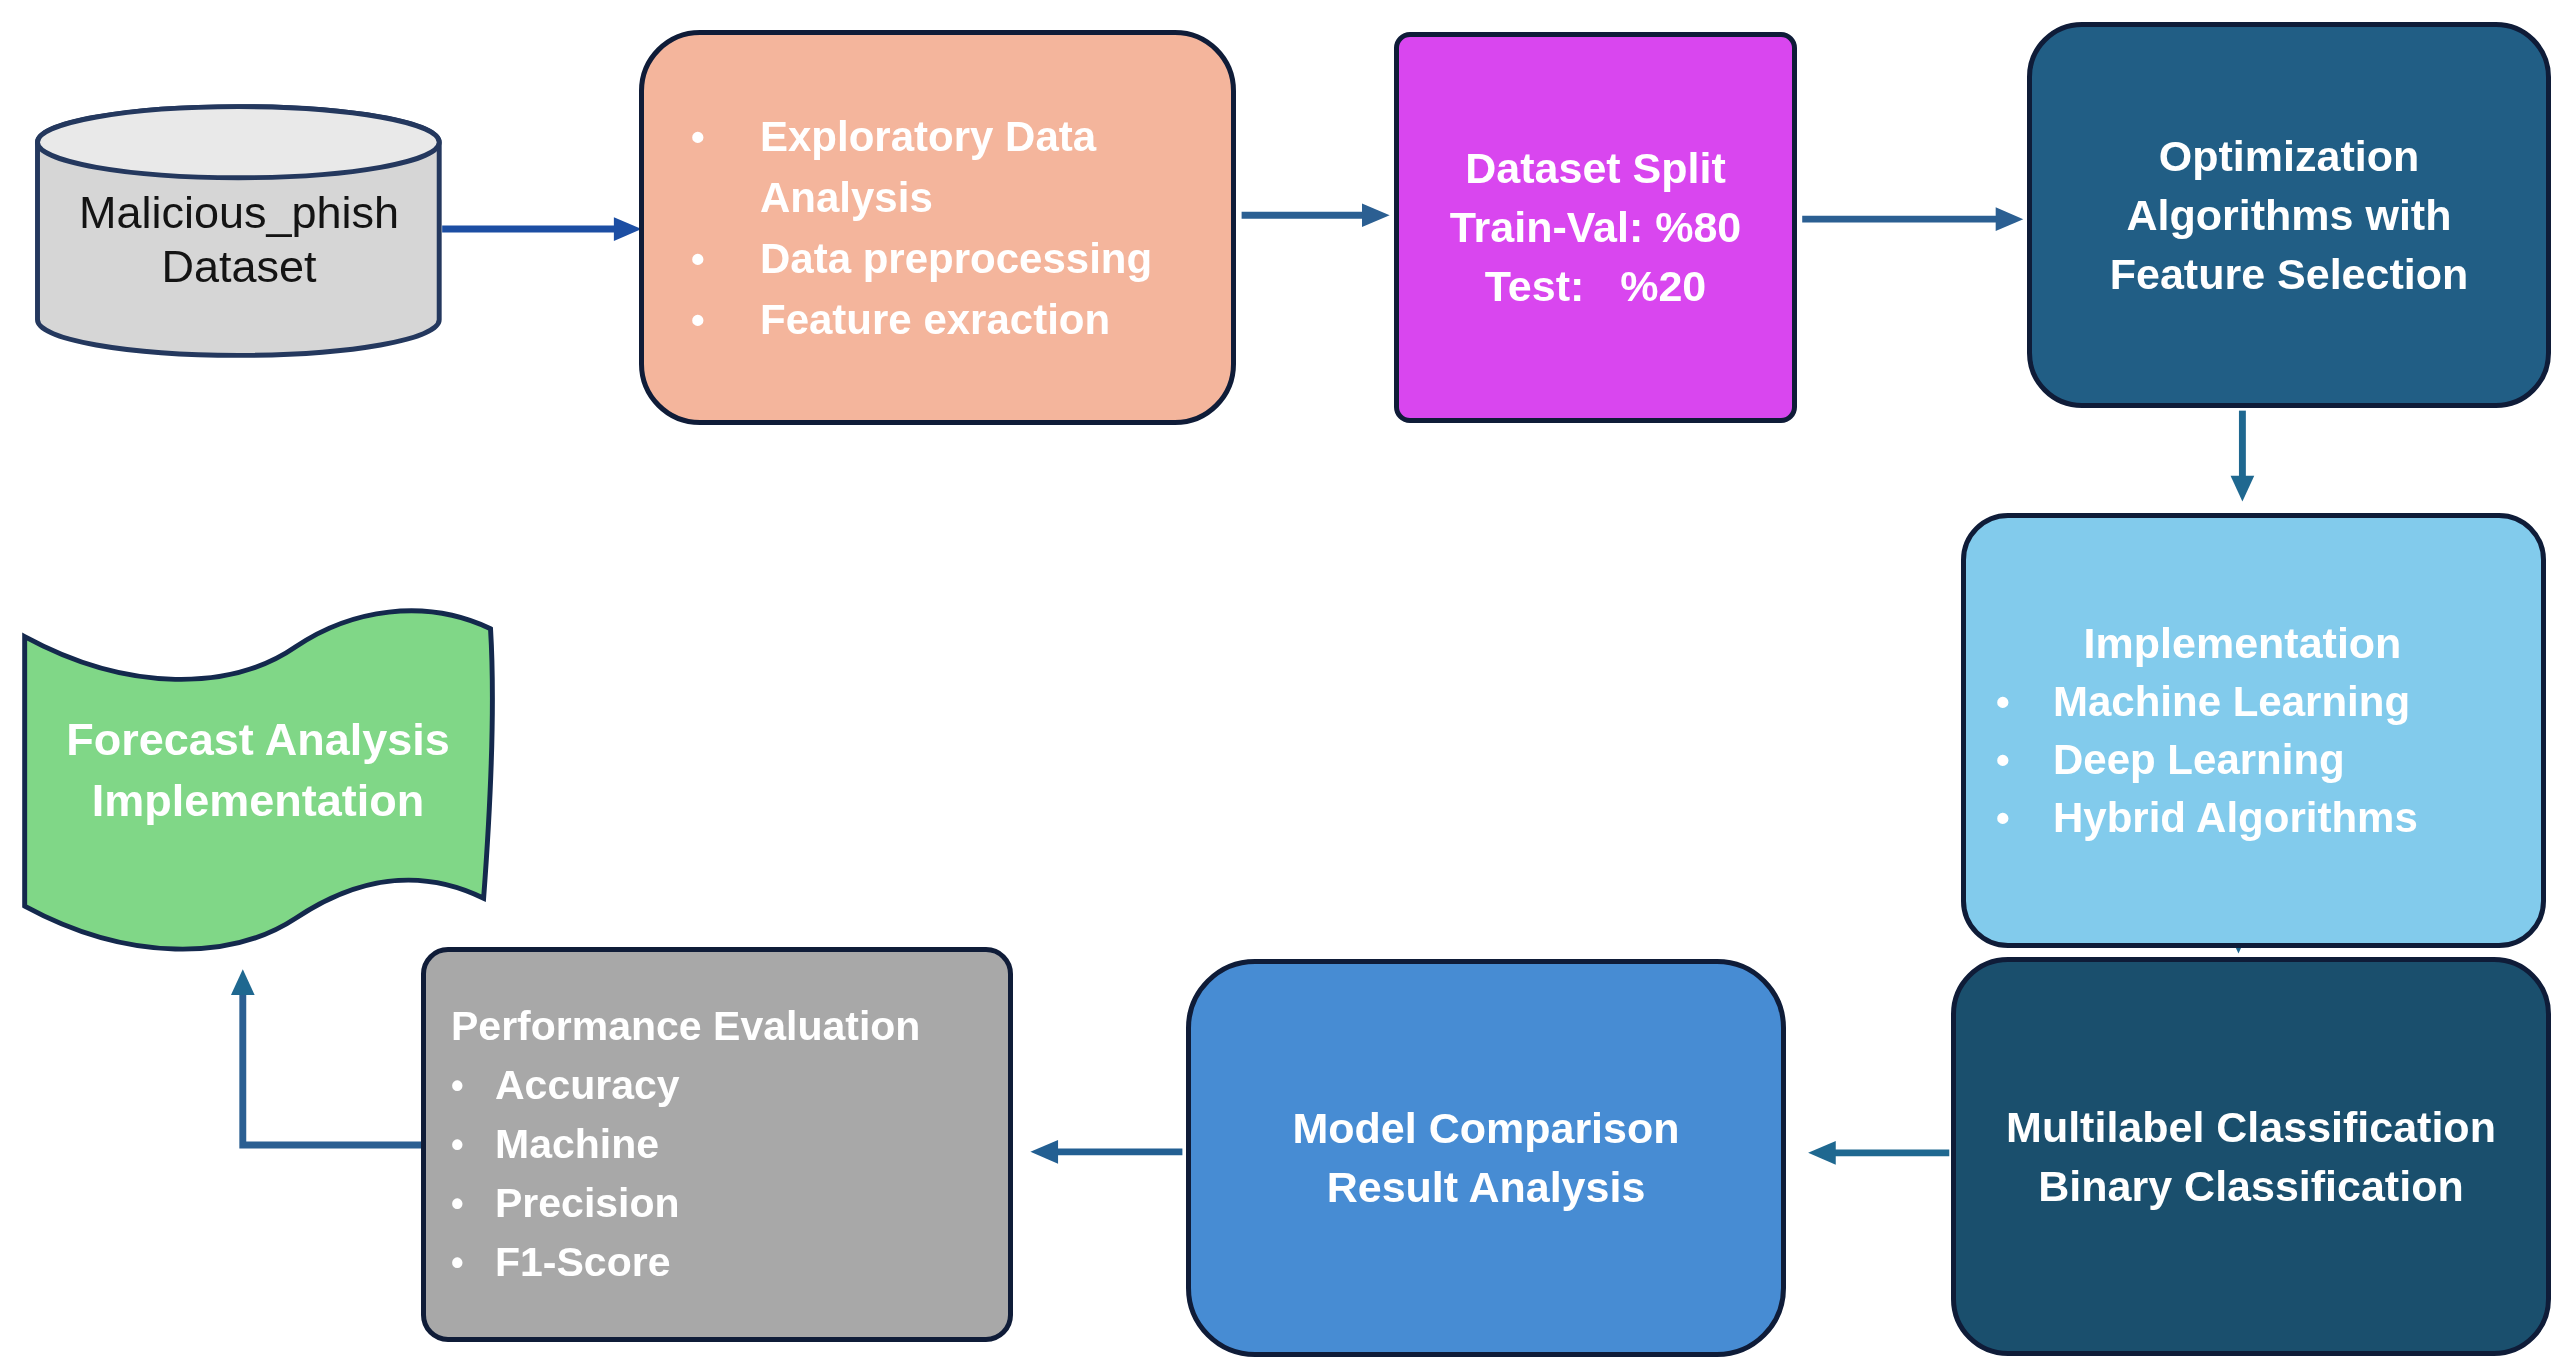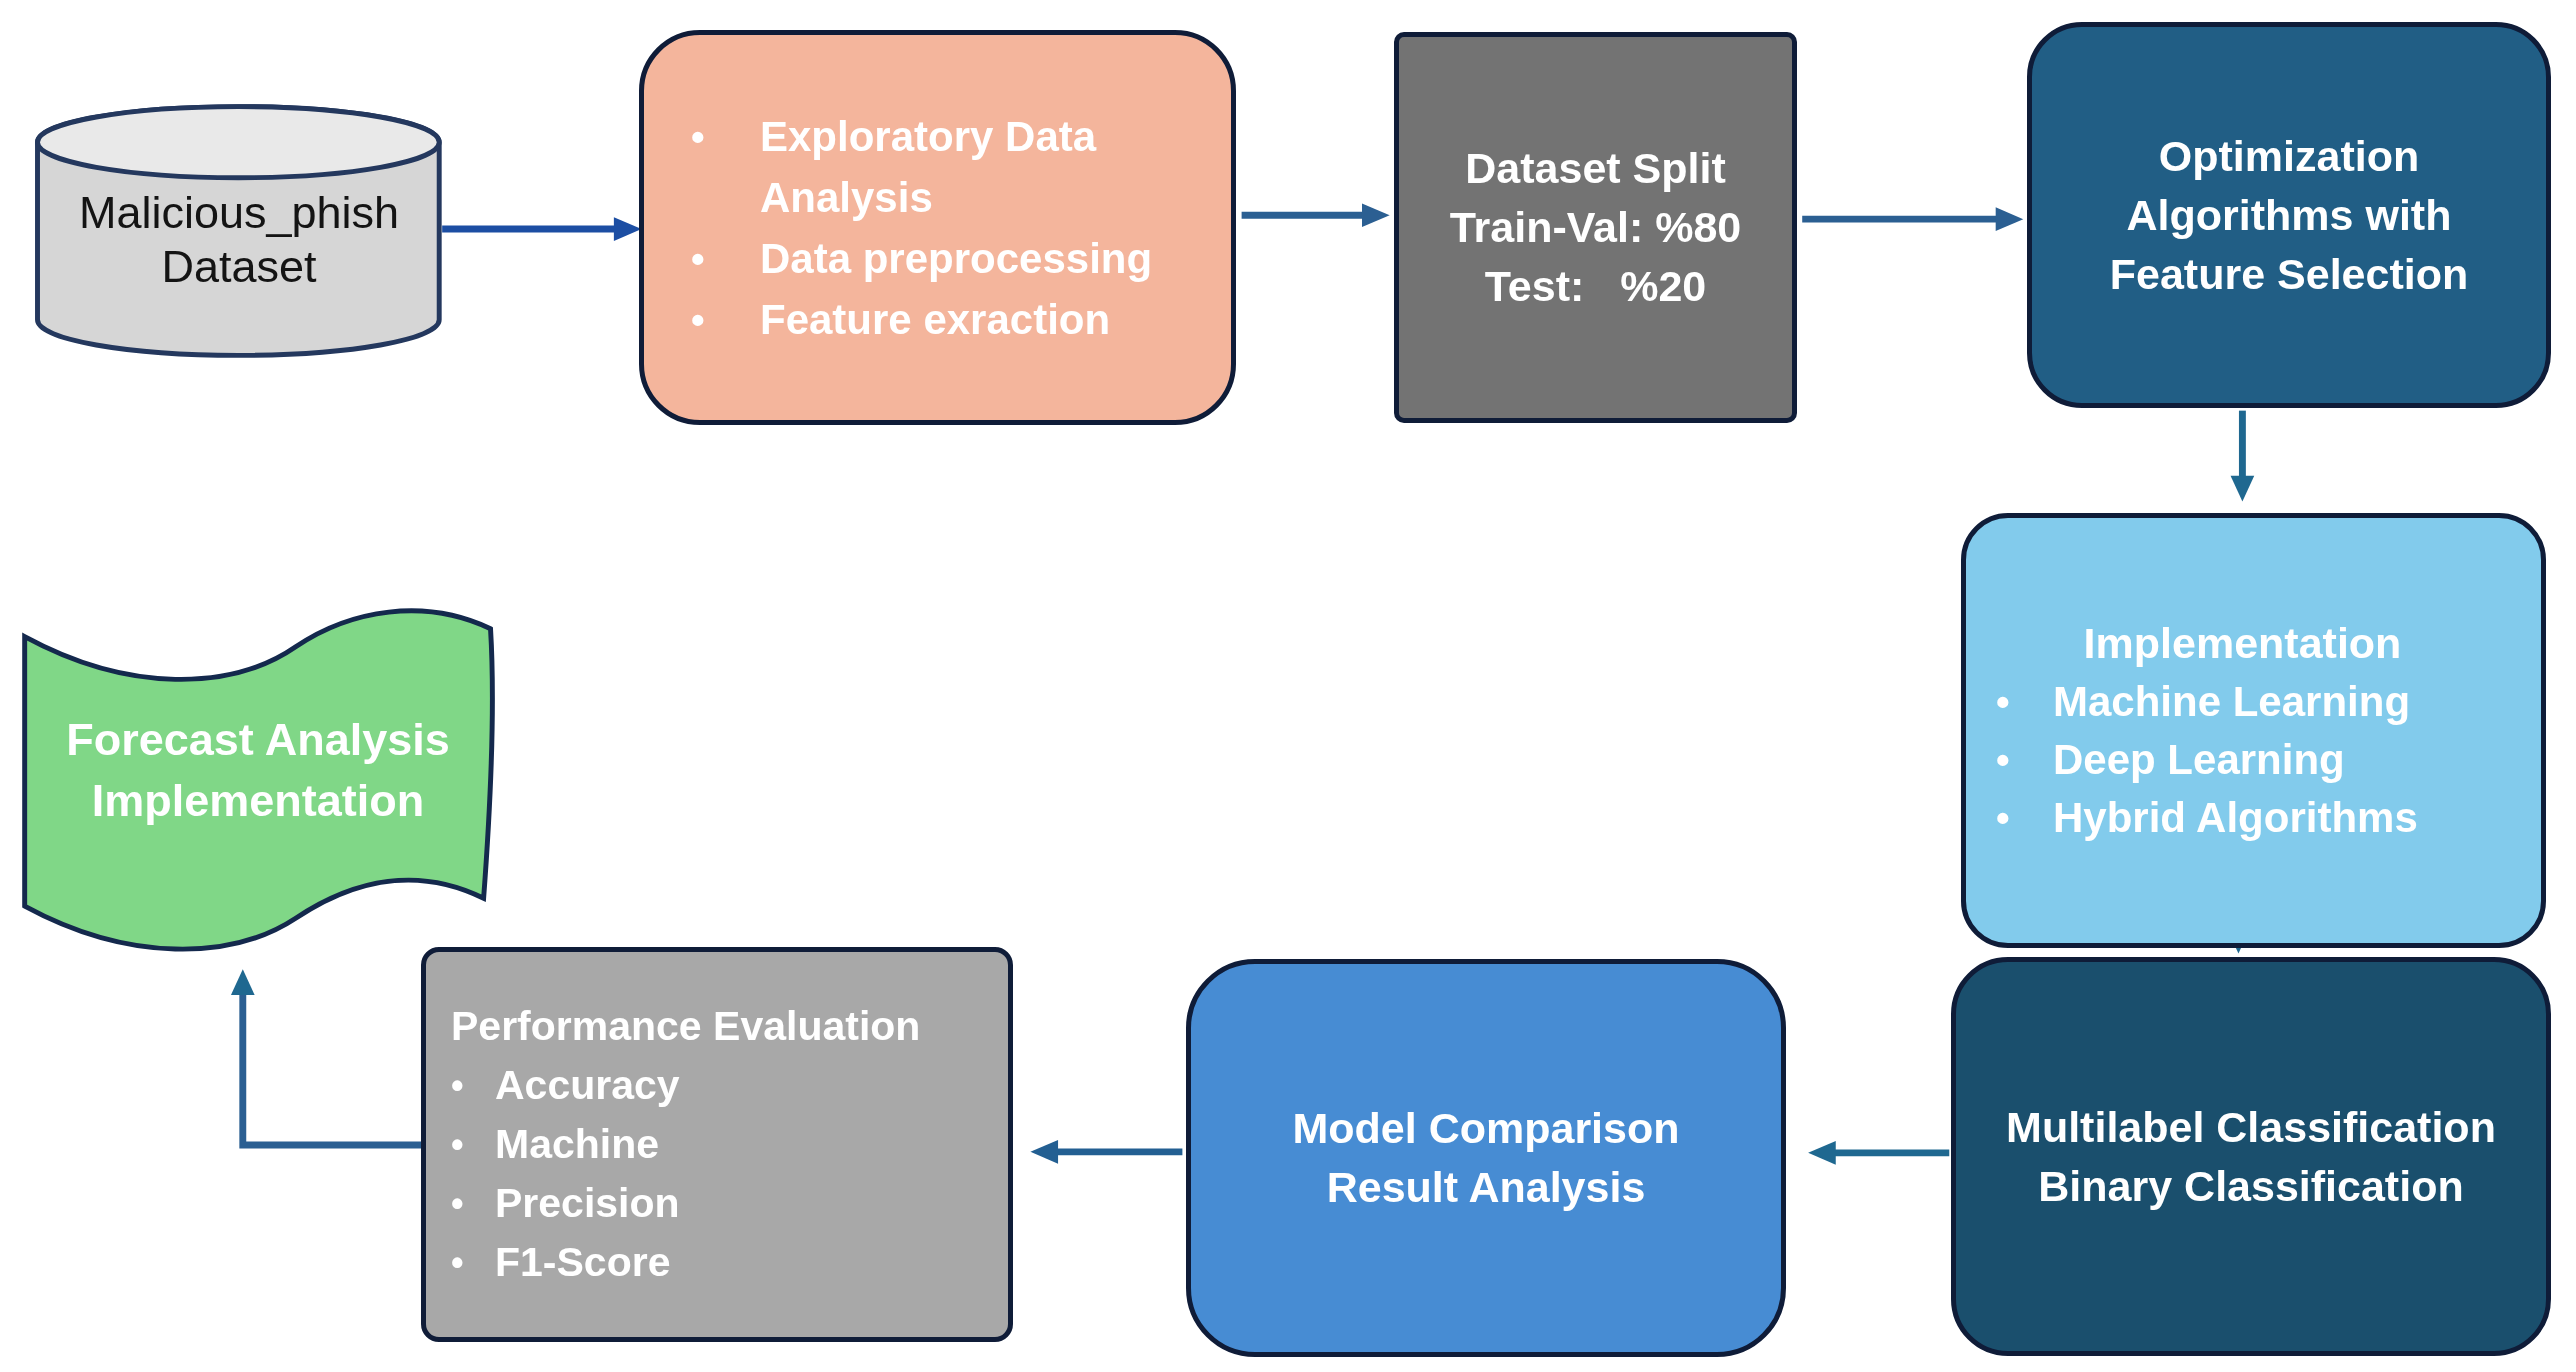--- a/index.html
+++ b/index.html
@@ -25,39 +25,39 @@
   .row{display:flex;align-items:flex-start;}
   .bullet{flex:none;font-size:39px;line-height:61px;font-weight:600;}
   .itext{font-size:42px;line-height:61px;font-weight:600;}
 
   
   #eda{left:639px;top:30px;width:597px;height:395px;border-radius:61px;background:#f4b59c;padding-left:47px;}
   #eda .bullet{width:69px;}
   #eda .itext{width:415px;}
 
   
-  #split{left:1394px;top:32px;width:403px;height:391px;border-radius:10px;background:#737373;}
+  #split{left:1394px;top:32px;width:403px;height:391px;border-radius:16px;background:#d946ef;}
 
   
   #optimization{left:2027px;top:22px;width:524px;height:386px;border-radius:55px;background:#215e85;}
 
   
   #implementation{left:1961px;top:513px;width:585px;height:435px;border-radius:47px;background:#82cbec;padding-left:30px;}
   #implementation .title{font-size:43px;line-height:59px;font-weight:600;text-align:center;width:493px;}
   #implementation .bullet{width:57px;line-height:58px;}
   #implementation .itext{line-height:58px;}
 
   
   #classification{left:1951px;top:957px;width:600px;height:399px;border-radius:57px;background:#1a4f6d;}
 
   
   #comparison{left:1186px;top:959px;width:600px;height:398px;border-radius:69px;background:#478cd3;}
 
   
-  #evaluation{left:421px;top:947px;width:592px;height:395px;border-radius:18px;background:#a8a8a8;padding-left:25px;}
+  #evaluation{left:421px;top:947px;width:592px;height:395px;border-radius:27px;background:#a8a8a8;padding-left:25px;}
   #evaluation .title{font-size:41px;line-height:59px;font-weight:600;}
   #evaluation .bullet{width:44px;line-height:59px;font-size:36px;}
   #evaluation .itext{font-size:41px;line-height:59px;}
 
   
   #dataset-label{
     position:absolute;left:38px;top:186px;width:402px;
     text-align:center;color:#141414;
     font-size:45px;line-height:54px;font-weight:500;
   }

